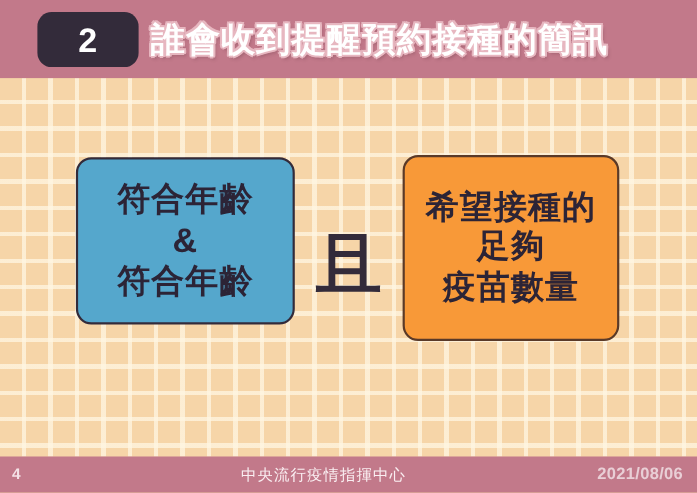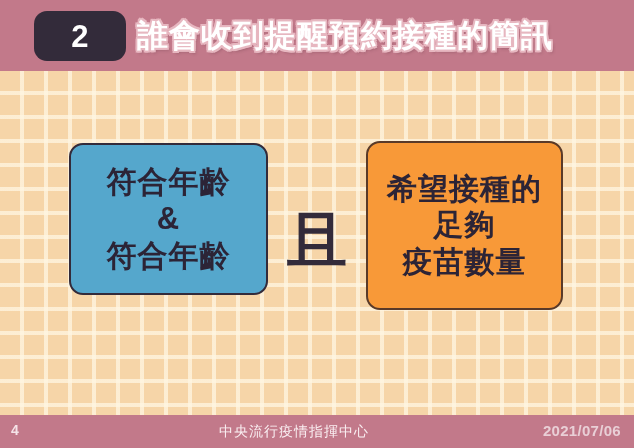--- a/index.html
+++ b/index.html
@@ -207,16 +207,16 @@
 
   <div class="cond-box" id="cond-box-right">
     <span class="cond-line">希望接種的</span>
     <span class="cond-line">足夠</span>
     <span class="cond-line">疫苗數量</span>
   </div>
 
   <div id="footer">
     <span id="footer-page-number">4</span>
     <span id="footer-org">中央流行疫情指揮中心</span>
-    <span id="footer-date">2021/07/06</span>
+    <span id="footer-date">2021/08/06</span>
   </div>
 
 </div>
 
 </body></html>

